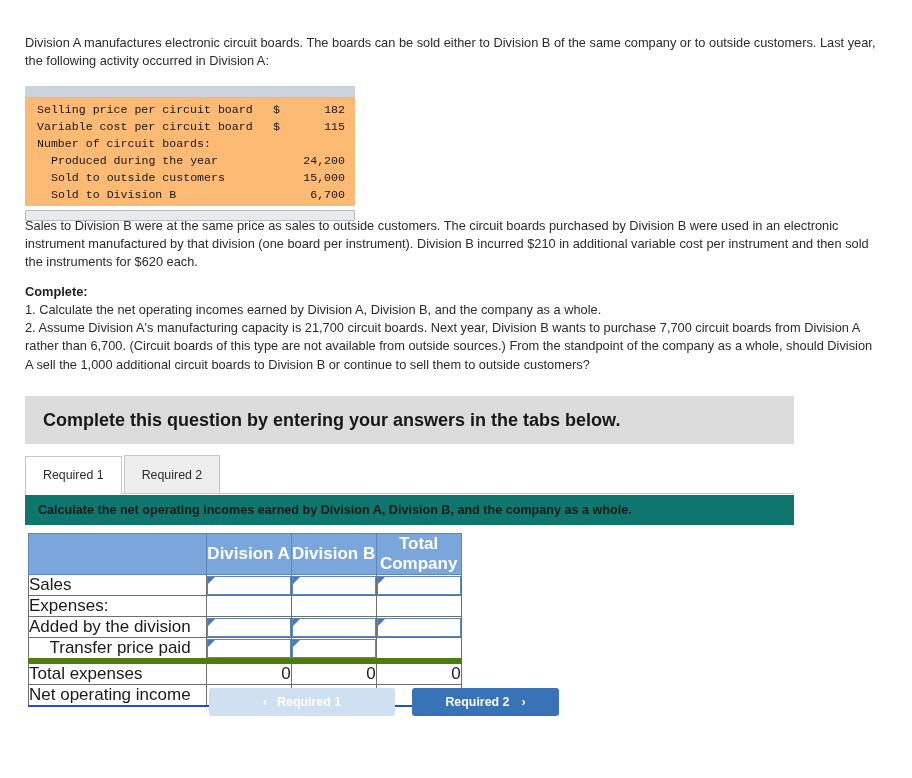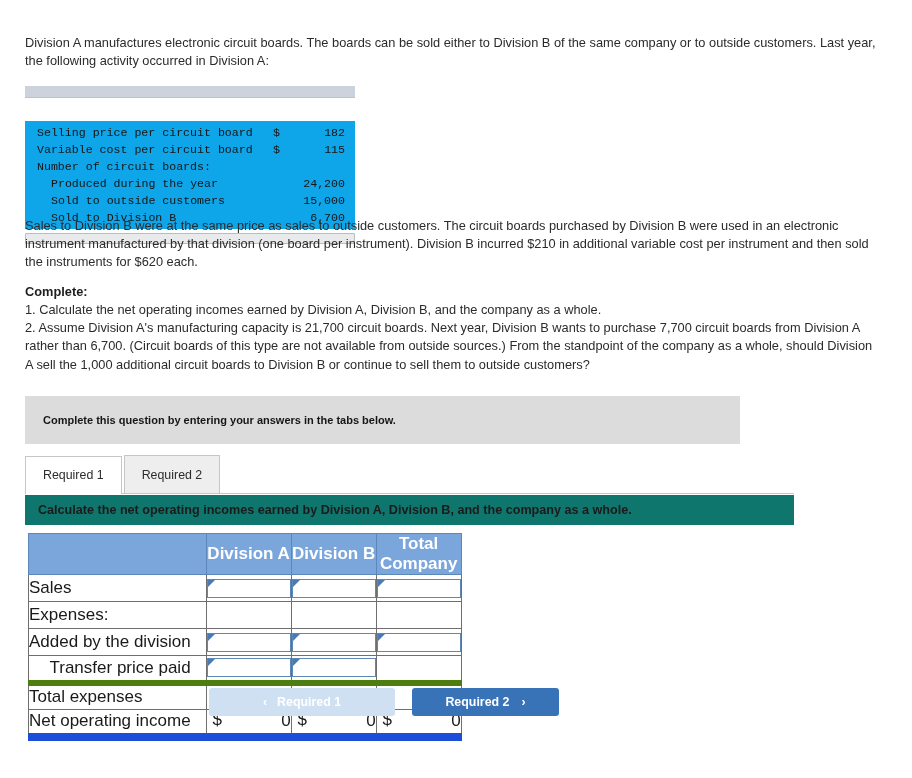--- a/index.html
+++ b/index.html
@@ -22,27 +22,26 @@
   #intro-paragraph { left: 25px; top: 34px; width: 854px; }
 
   
   .exhibit { position: absolute; left: 25px; top: 86px; width: 330px; }
   .exhibit-topbar {
     height: 12px;
     background: #ccd3dd;
     border-bottom: 1px solid #b9c2ce;
   }
   .exhibit-body {
-    background: #0ea5e9;
+    background: #fdba74;
     padding: 3px 0 3px 0;
     font-family: "Liberation Mono", "DejaVu Sans Mono", monospace;
     font-size: 11.6px;
     line-height: 1.47;
     color: #161616;
-    margin-top: 23px;
   }
   .ex-row { display: flex; align-items: baseline; padding: 0 10px 0 12px; white-space: pre; }
   .ex-label { flex: 1 1 auto; }
   .ex-label.indent { padding-left: 14px; }
   .ex-cur { width: 16px; text-align: left; }
   .ex-val { width: 56px; text-align: right; }
   .exhibit-scroll {
     margin-top: 4px;
     height: 11px;
     background: #e9eaec;
@@ -53,25 +52,25 @@
   #para-two { left: 25px; top: 217px; width: 858px; }
 
   
   #required-block { left: 25px; top: 283px; width: 848px; }
   #required-block .req-head { font-weight: bold; color: #1d1d1d; }
 
   
   .instruction-banner {
     position: absolute;
     left: 25px; top: 396px;
-    width: 715px; height: 48px;
+    width: 769px; height: 48px;
     background: #dcdcdc;
     display: flex; align-items: center;
     padding-left: 18px;
-    font-size: 11px;
+    font-size: 18px;
     font-weight: bold;
     color: #161616;
   }
 
   
   .tabstrip {
     position: absolute;
     left: 25px; top: 452px;
     width: 769px; height: 42px;
     border-bottom: 1px solid #c6c6c6;
@@ -113,21 +112,21 @@
   .answer-table {
     position: absolute;
     left: 28px; top: 533px;
     border-collapse: collapse;
     font-size: 17px;
     color: #1a1a1a;
     background: #ffffff;
   }
   .answer-table th, .answer-table td {
     border: 1px solid #6f6f6f;
-    height: 27px;
+    height: 21px;
     padding: 0;
   }
   .answer-table thead th {
     background: #7aa6dc;
     color: #ffffff;
     font-weight: bold;
     text-align: center;
     border-color: #5d87b8;
     height: 22px;
   }
@@ -158,21 +157,21 @@
   .cell-money {
     position: relative;
     padding: 0 6px 0 0;
     text-align: right;
   }
   .cell-money .cur {
     position: absolute;
     left: 6px; top: 0;
   }
   .row-total td { border-top: 6px solid #4d7c0f; }
-  .row-net td { border-bottom: 8px solid #1d4ed8; }
+  .row-net td { border-bottom: 2px solid #1d4ed8; }
 
   
   .navbar { position: absolute; left: 0; top: 688px; width: 912px; height: 30px; }
   .nav-btn {
     position: absolute;
     height: 28px;
     display: flex; align-items: center; justify-content: center;
     font-size: 12.4px;
     font-weight: bold;
     border-radius: 3px;

